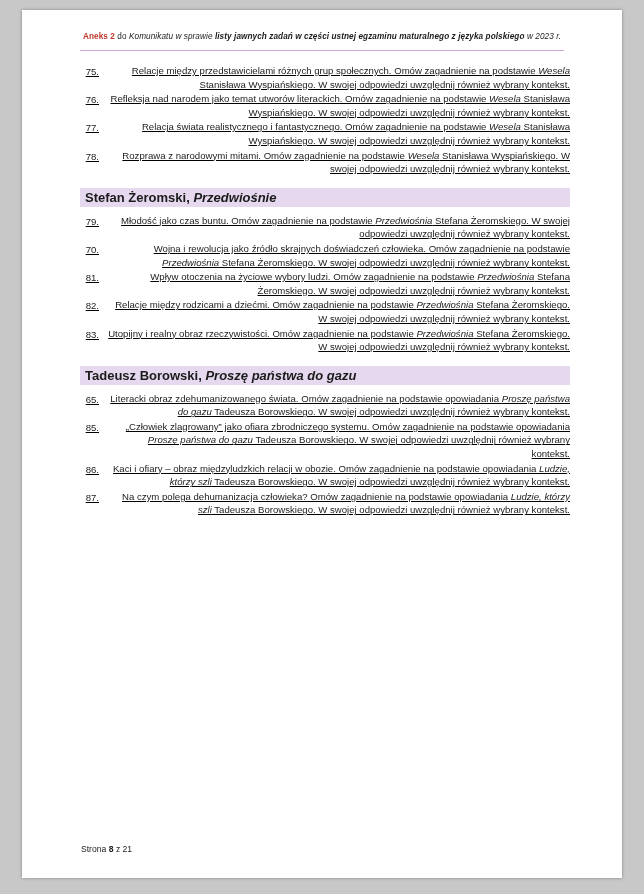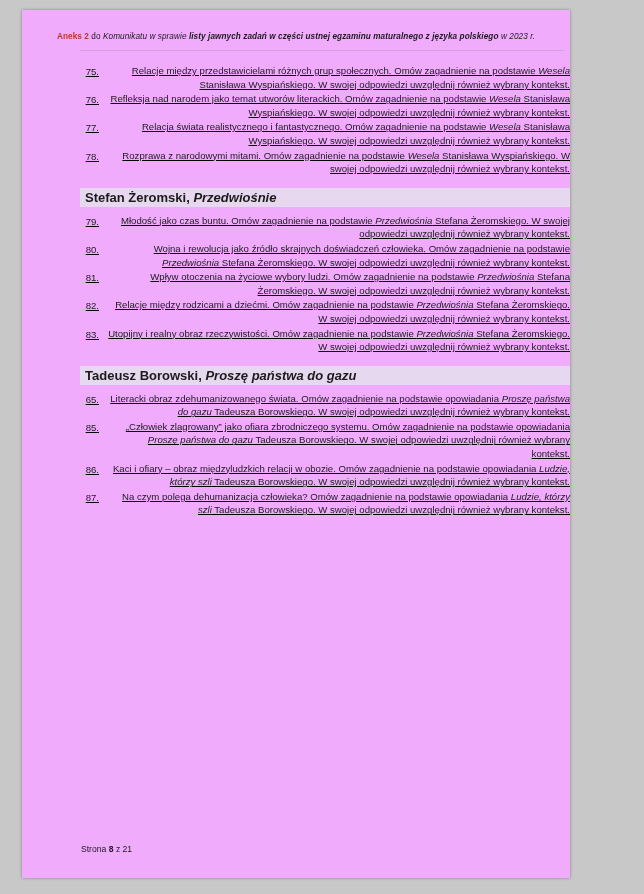--- a/index.html
+++ b/index.html
@@ -10,23 +10,23 @@
   body {
     width: 644px;
     height: 894px;
     font-family: "Liberation Sans", sans-serif;
     overflow: hidden;
   }
   .page {
     position: absolute;
     left: 22px;
     top: 10px;
-    width: 548px;
+    width: 600px;
     height: 868px;
-    background: #f0abfc;
+    background: #ffffff;
     box-shadow: 0 0 3px rgba(0,0,0,0.35);
     box-sizing: border-box;
   }
   .header {
     position: absolute;
     left: 0;
     top: 22px;
     width: 100%;
     text-align: center;
     font-size: 8.2px;
@@ -151,21 +151,21 @@
           <div class="txt"><span>Rozprawa z narodowymi mitami. Omów zagadnienie na podstawie </span><i>Wesela</i><span> Stanisława Wyspiańskiego. W swojej odpowiedzi uwzględnij również wybrany kontekst.</span></div>
         </div>
       </div>
       <div class="group">
         <div class="section-head"><span class="b">Stefan Żeromski, </span><span class="bi">Przedwiośnie</span></div>
         <div class="item">
           <div class="num">79.</div>
           <div class="txt"><span>Młodość jako czas buntu. Omów zagadnienie na podstawie </span><i>Przedwiośnia</i><span> Stefana Żeromskiego. W swojej odpowiedzi uwzględnij również wybrany kontekst.</span></div>
         </div>
         <div class="item">
-          <div class="num">80.</div>
+          <div class="num">70.</div>
           <div class="txt"><span>Wojna i rewolucja jako źródło skrajnych doświadczeń człowieka. Omów zagadnienie na podstawie </span><i>Przedwiośnia</i><span> Stefana Żeromskiego. W swojej odpowiedzi uwzględnij również wybrany kontekst.</span></div>
         </div>
         <div class="item">
           <div class="num">81.</div>
           <div class="txt"><span>Wpływ otoczenia na życiowe wybory ludzi. Omów zagadnienie na podstawie </span><i>Przedwiośnia</i><span> Stefana Żeromskiego. W swojej odpowiedzi uwzględnij również wybrany kontekst.</span></div>
         </div>
         <div class="item">
           <div class="num">82.</div>
           <div class="txt"><span>Relacje między rodzicami a dziećmi. Omów zagadnienie na podstawie </span><i>Przedwiośnia</i><span> Stefana Żeromskiego. W swojej odpowiedzi uwzględnij również wybrany kontekst.</span></div>
         </div>

